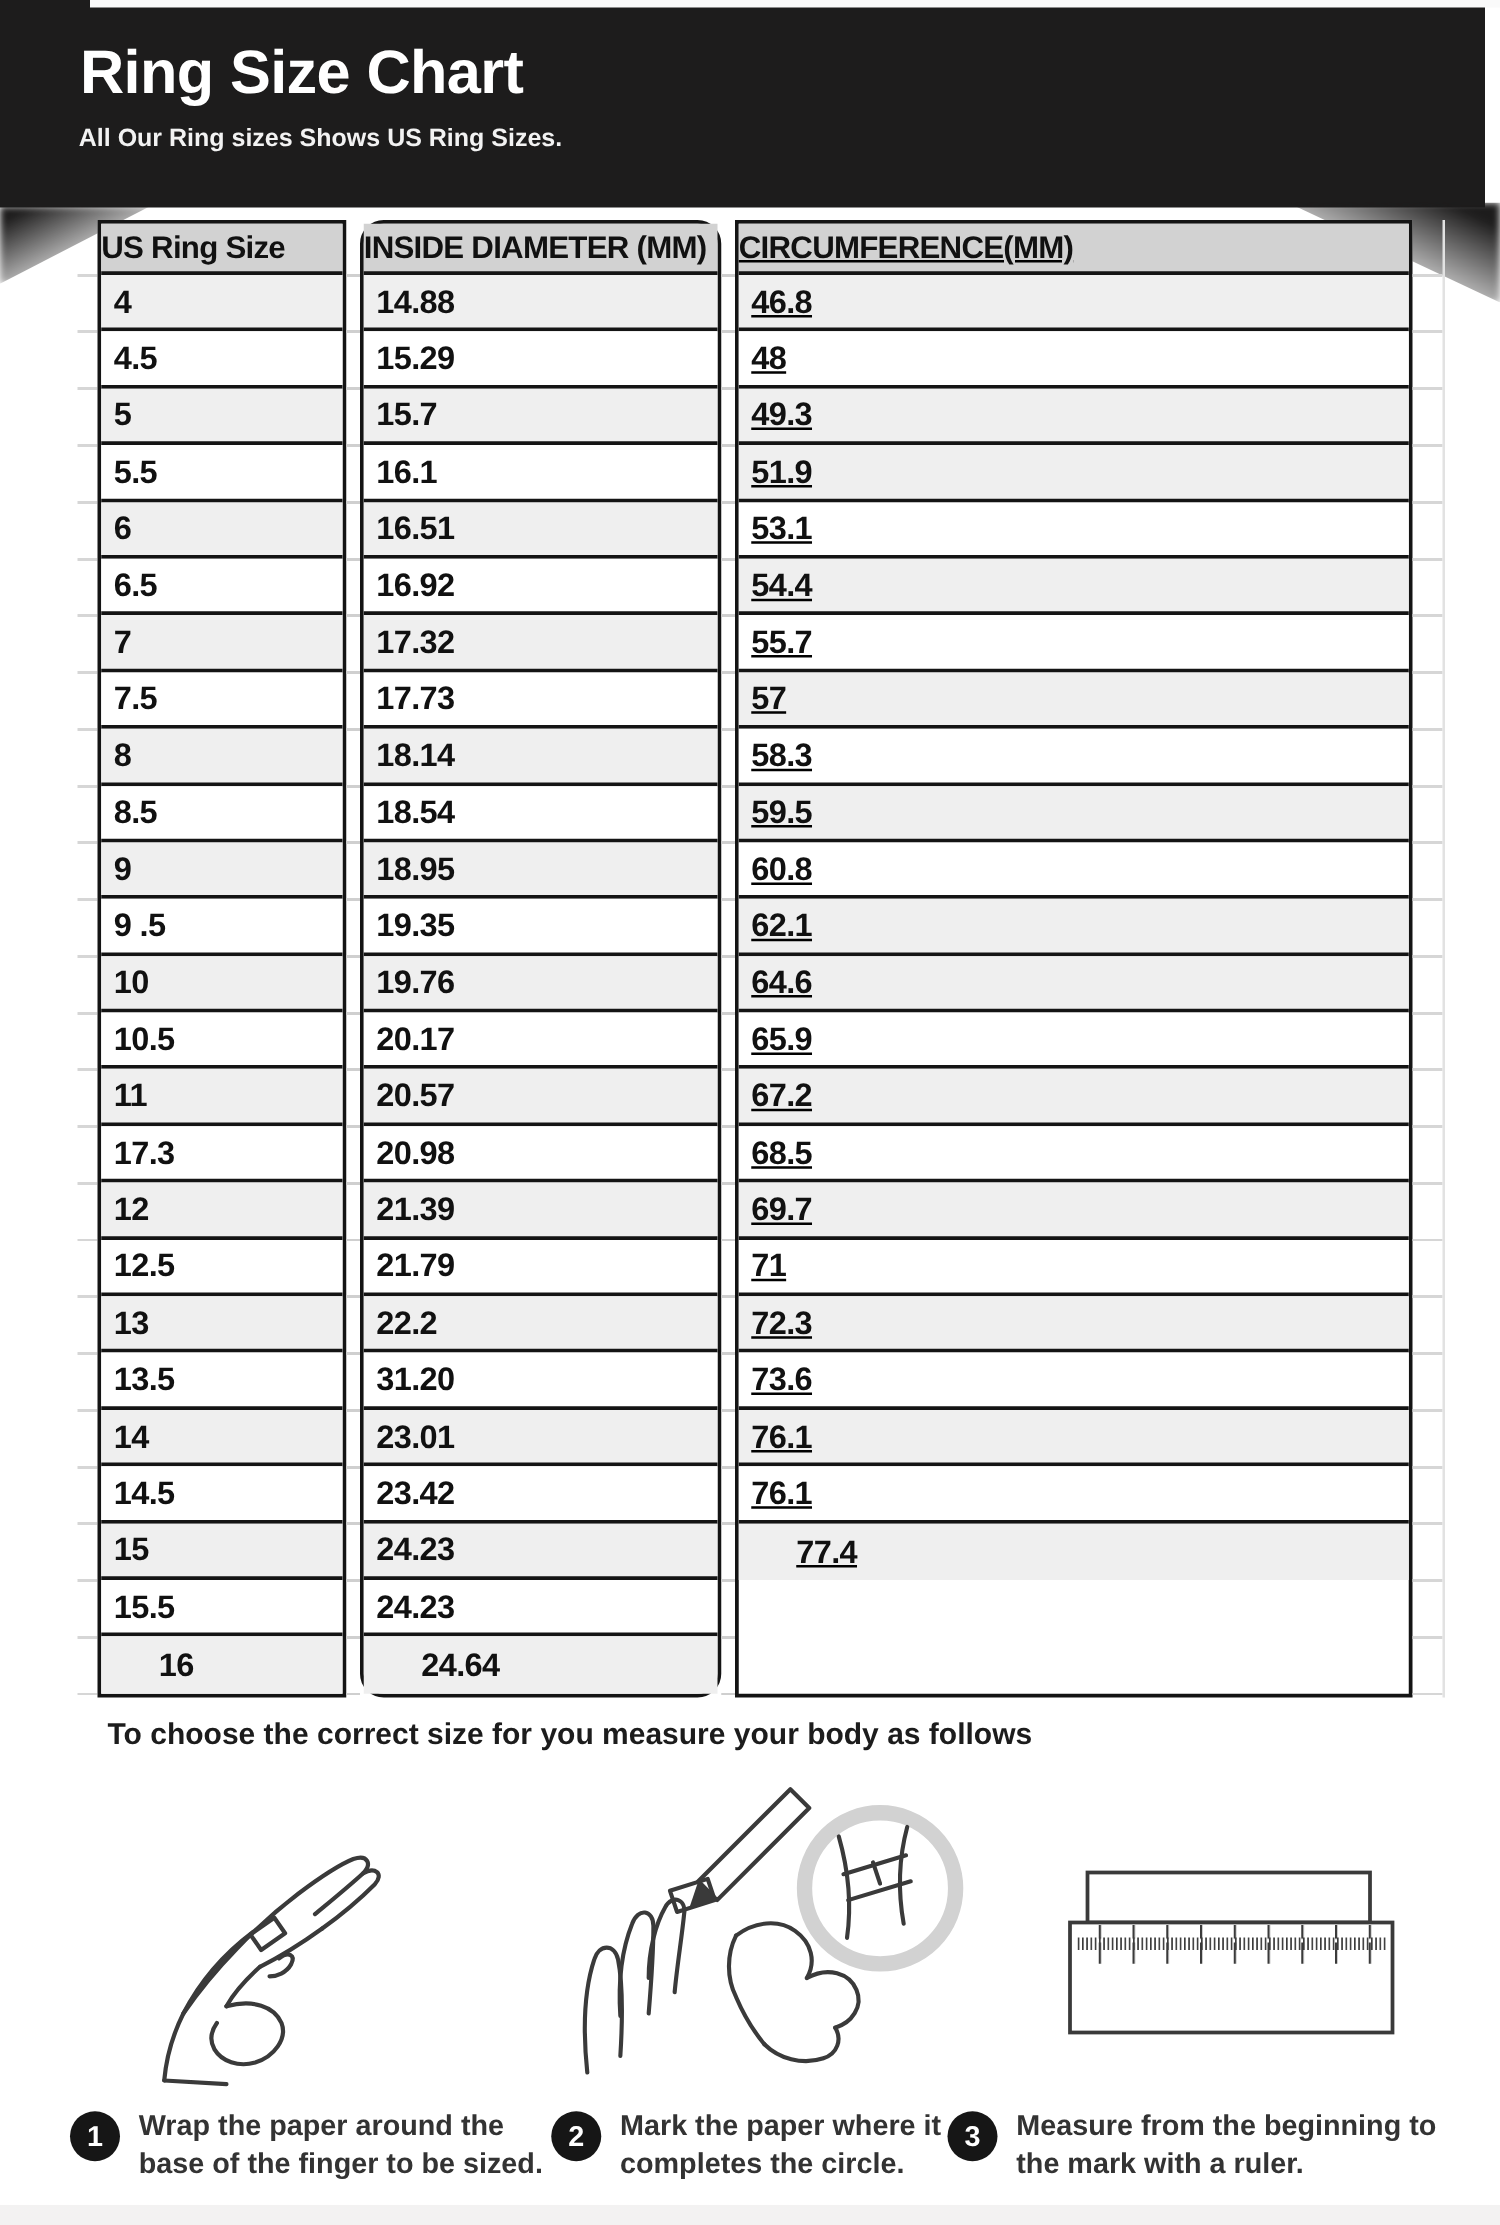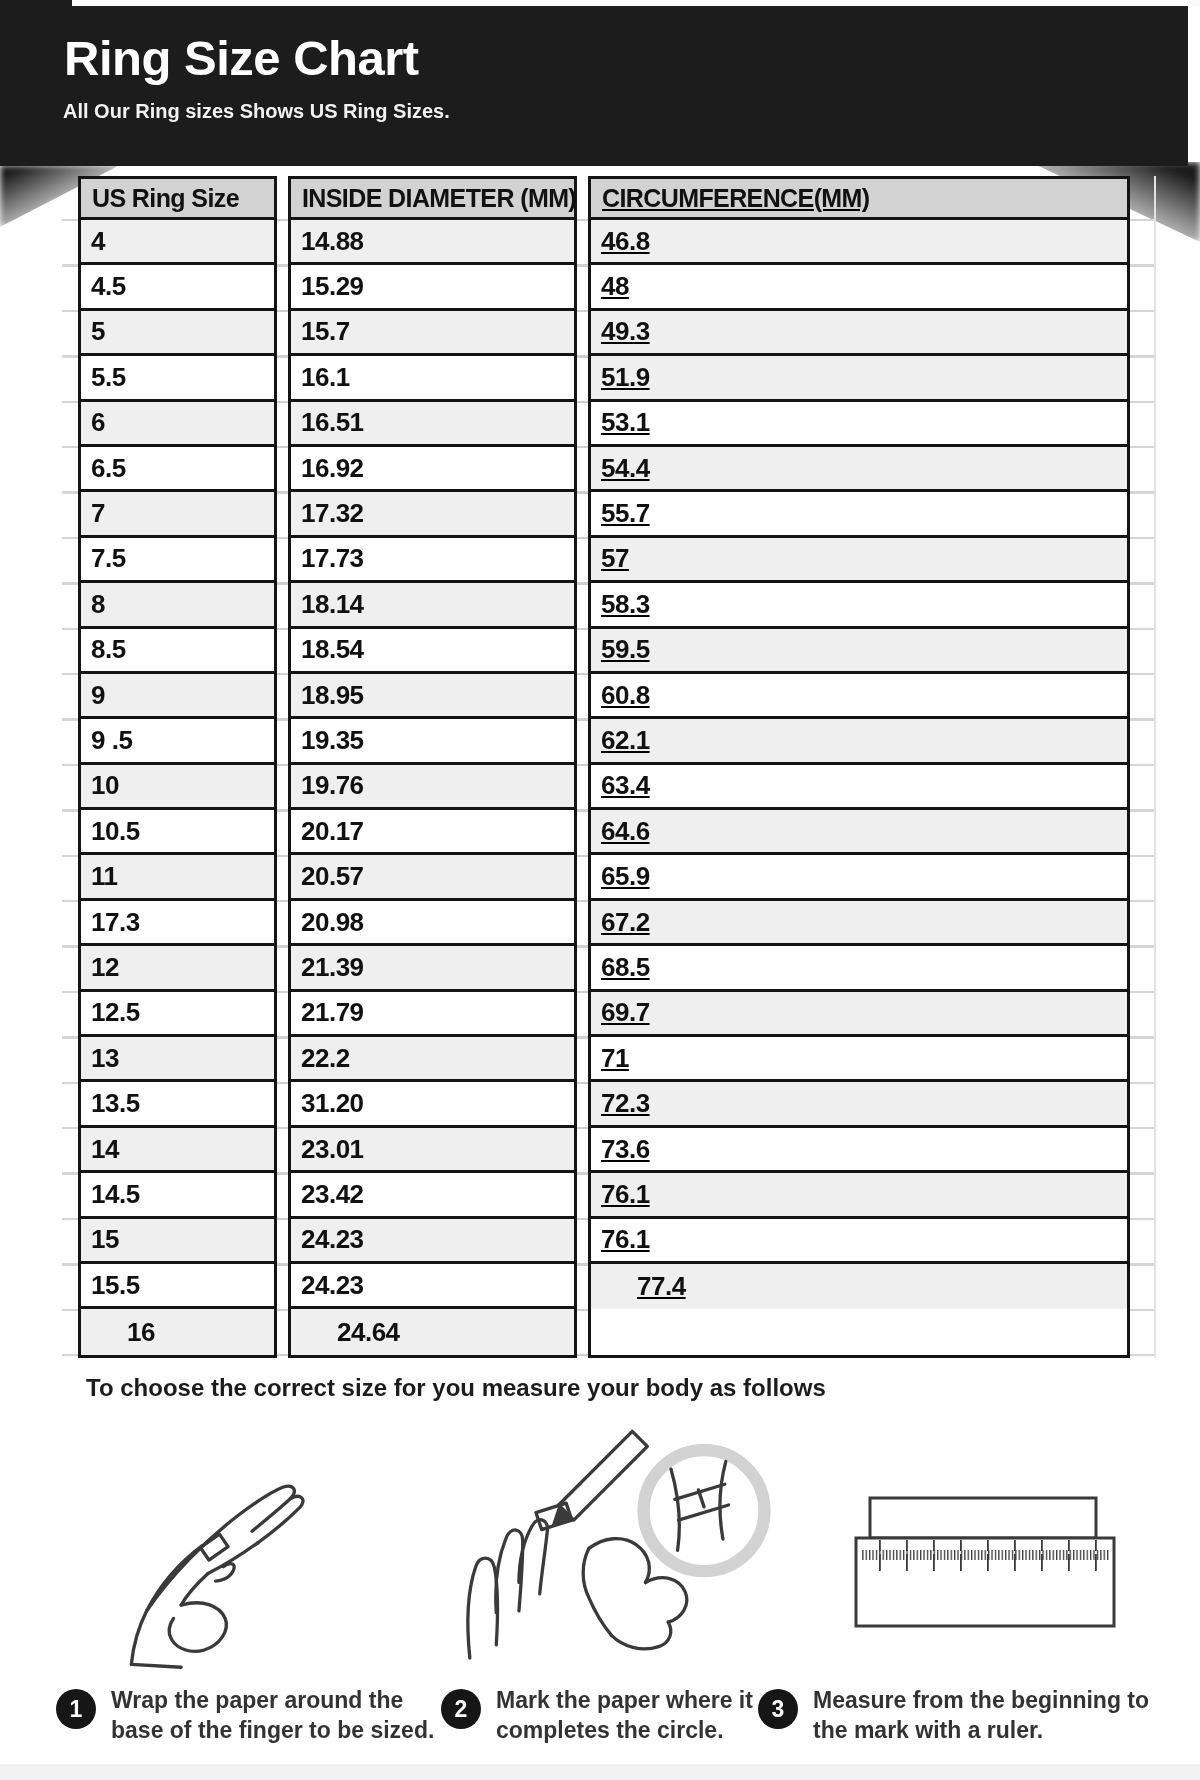--- a/index.html
+++ b/index.html
@@ -37,32 +37,32 @@
     width:16px;
     background:repeating-linear-gradient(to bottom,rgba(0,0,0,0) 0 43px,#d6d6d6 43px 45.4px);
   }
   .sliver-right{width:26px;border-right:2px solid #e2e2e2;}
   .gutter{
     width:11px;
     background:repeating-linear-gradient(to bottom,rgba(0,0,0,0) 0 43px,#cfcfcf 43px 45.4px);
   }
   .col-block{border:3px solid var(--table-border,#141414);background:#fff;}
   .col-0{width:199px;}
-  .col-1{width:289px;}
+  .col-1{width:289px;border-radius:19px;}
   .col-2{width:542px;text-decoration:underline;}
   .cell{
     height:45.4px;display:flex;align-items:center;padding-left:10px;
     font-size:26px;font-weight:bold;letter-spacing:-.5px;color:#111;
     border-bottom:3px solid var(--table-border,#141414);background:#fff;white-space:nowrap;
   }
   .cell:last-child{border-bottom:none;padding-left:46px;}
   .cell.shade{background:var(--row-alt-bg,#efefef);}
   .cell.th{
     height:41px;background:var(--table-header-bg,#d2d2d2);
-    font-size:25px;letter-spacing:-.6px;padding-left:11px;
+    font-size:25px;letter-spacing:-.6px;padding-left:0;
   }
   
   .instructions-heading{
     position:absolute;top:1374px;left:86px;margin:0;
     font-size:24px;font-weight:bold;color:#1c1c1c;white-space:nowrap;
   }
   .figures{position:absolute;top:1404px;left:0;right:0;height:286px;}
   .fig{position:absolute;}
   .fig-hand1{left:116px;top:44px;}
   .fig-hand2{left:428px;top:16px;}
@@ -162,21 +162,20 @@
         <div class="cell shade">49.3</div>
         <div class="cell shade">51.9</div>
         <div class="cell">53.1</div>
         <div class="cell shade">54.4</div>
         <div class="cell">55.7</div>
         <div class="cell shade">57</div>
         <div class="cell">58.3</div>
         <div class="cell shade">59.5</div>
         <div class="cell">60.8</div>
         <div class="cell shade">62.1</div>
-        <div class="cell">63.4</div>
         <div class="cell shade">64.6</div>
         <div class="cell">65.9</div>
         <div class="cell shade">67.2</div>
         <div class="cell">68.5</div>
         <div class="cell shade">69.7</div>
         <div class="cell">71</div>
         <div class="cell shade">72.3</div>
         <div class="cell">73.6</div>
         <div class="cell shade">76.1</div>
         <div class="cell">76.1</div>

